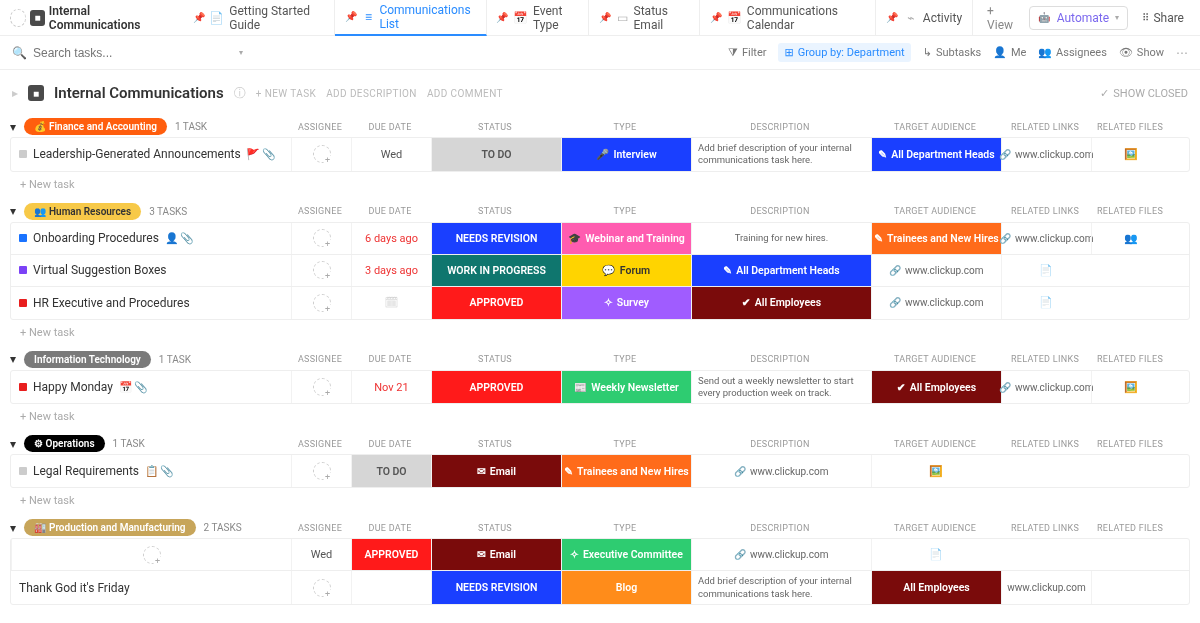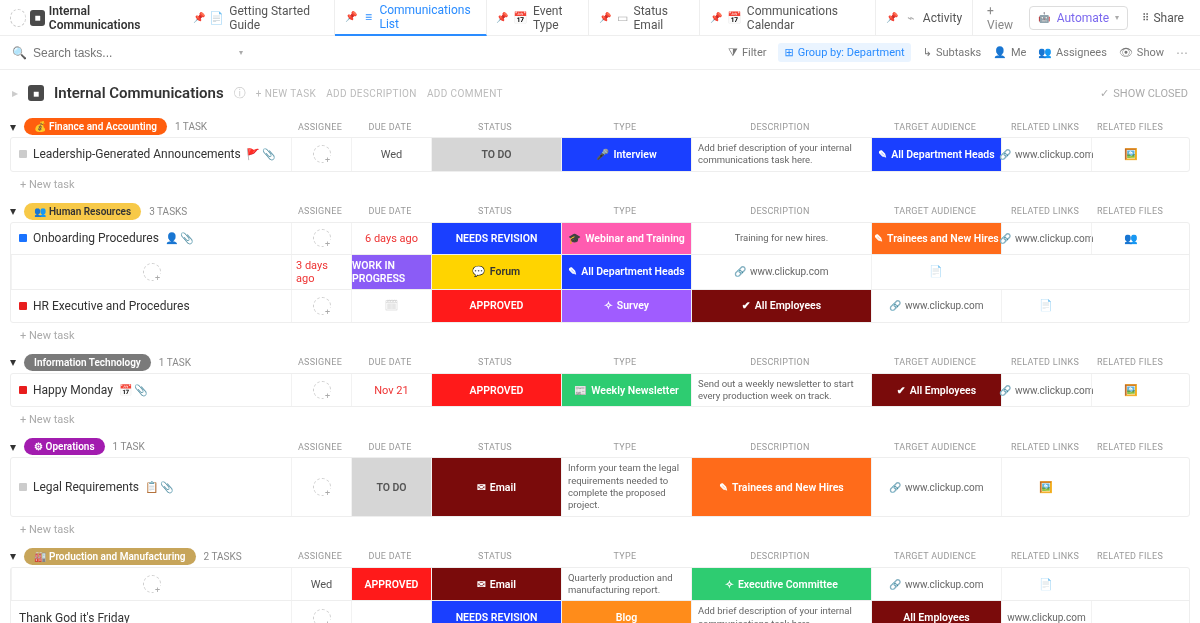--- a/index.html
+++ b/index.html
@@ -243,28 +243,33 @@
       <div class="cell desc">Training for new hires.</div>
       <div class="cell" style="padding:0">
             <div class="aud-pill" style="background:#ff6b1a"><span>✎</span> Trainees and New Hires</div>
           </div>
       <div class="cell link-cell"><span style="color:#bbb">🔗</span>www.clickup.com</div>
       <div class="cell files-cell">
             <span style="color:#333">👥</span>
           </div>
     </div>
         <div class="task-row">
+      <div class="task-name">
+        <span class="sq" style="background:#7b42f6"></span>
+        <span>Virtual Suggestion Boxes</span>
+        <span class="task-icons"></span>
+      </div>
       <div class="cell">
             <span class="assignee-circ"></span>
           </div>
       <div class="cell">
             <span style="color:#e33">3 days ago</span>
           </div>
       <div class="cell" style="padding:0">
-            <div class="status-pill" style="background:#8b5cf6;color:#fff">WORK IN PROGRESS</div>
+            <div class="status-pill" style="background:#0f766e;color:#fff">WORK IN PROGRESS</div>
           </div>
       <div class="cell" style="padding:0">
             <div class="type-pill" style="background:#ffd400;color:#333"><span>💬</span> Forum</div>
           </div>
       <div class="cell" style="padding:0">
             <div class="aud-pill" style="background:#1a3fff"><span>✎</span> All Department Heads</div>
           </div>
       <div class="cell link-cell"><span style="color:#bbb">🔗</span>www.clickup.com</div>
       <div class="cell files-cell">
             <span style="color:#ccc">📄</span>
@@ -349,21 +354,21 @@
           </div>
     </div>
       </div>
       <div class="new-task">+ New task</div>
     </div>
     <div class="group">
       <div style="display: grid; grid-template-columns: 280px 60px 80px 130px 130px 180px 130px 90px 80px; align-items: center;">
         <div>
     <div style="display:flex;align-items:center;gap:8px;width:268px">
       <span class="chev">▾</span>
-      <span class="group-pill" style="background:#a21caf;color:#fff">⚙ Operations</span>
+      <span class="group-pill" style="background:#000000;color:#fff">⚙ Operations</span>
       <span class="group-tasks">1 TASK</span>
     </div>
         </div>
         <div style="font-size:9px;color:#999;text-align:center;letter-spacing:0.3px">ASSIGNEE</div>
         <div style="font-size:9px;color:#999;text-align:center;letter-spacing:0.3px">DUE DATE</div>
         <div style="font-size:9px;color:#999;text-align:center;letter-spacing:0.3px">STATUS</div>
         <div style="font-size:9px;color:#999;text-align:center;letter-spacing:0.3px">TYPE</div>
         <div style="font-size:9px;color:#999;text-align:center;letter-spacing:0.3px">DESCRIPTION</div>
         <div style="font-size:9px;color:#999;text-align:center;letter-spacing:0.3px">TARGET AUDIENCE</div>
         <div style="font-size:9px;color:#999;text-align:center;letter-spacing:0.3px">RELATED LINKS</div>
@@ -381,21 +386,20 @@
       </div>
       <div class="cell">
             <span class="assignee-circ"></span>
           </div>
       <div class="cell" style="padding:0">
             <div class="status-pill" style="background:#d6d6d6;color:#555">TO DO</div>
           </div>
       <div class="cell" style="padding:0">
             <div class="type-pill" style="background:#7a0b0b;color:#fff"><span>✉</span> Email</div>
           </div>
-      <div class="cell desc">Inform your team the legal requirements needed to complete the proposed project.</div>
       <div class="cell" style="padding:0">
             <div class="aud-pill" style="background:#ff6b1a"><span>✎</span> Trainees and New Hires</div>
           </div>
       <div class="cell link-cell"><span style="color:#bbb">🔗</span>www.clickup.com</div>
       <div class="cell files-cell">
             <span style="color:#888">🖼️</span>
           </div>
     </div>
       </div>
       <div class="new-task">+ New task</div>
@@ -425,21 +429,20 @@
           </div>
       <div class="cell">
             <span style="color:#555">Wed</span>
           </div>
       <div class="cell" style="padding:0">
             <div class="status-pill" style="background:#ff1a1a;color:#fff">APPROVED</div>
           </div>
       <div class="cell" style="padding:0">
             <div class="type-pill" style="background:#7a0b0b;color:#fff"><span>✉</span> Email</div>
           </div>
-      <div class="cell desc">Quarterly production and manufacturing report.</div>
       <div class="cell" style="padding:0">
             <div class="aud-pill" style="background:#2ecc71"><span>✧</span> Executive Committee</div>
           </div>
       <div class="cell link-cell"><span style="color:#bbb">🔗</span>www.clickup.com</div>
       <div class="cell files-cell">
             <span style="color:#ccc">📄</span>
           </div>
     </div>
         <div class="task-row">
       <div class="task-name">

